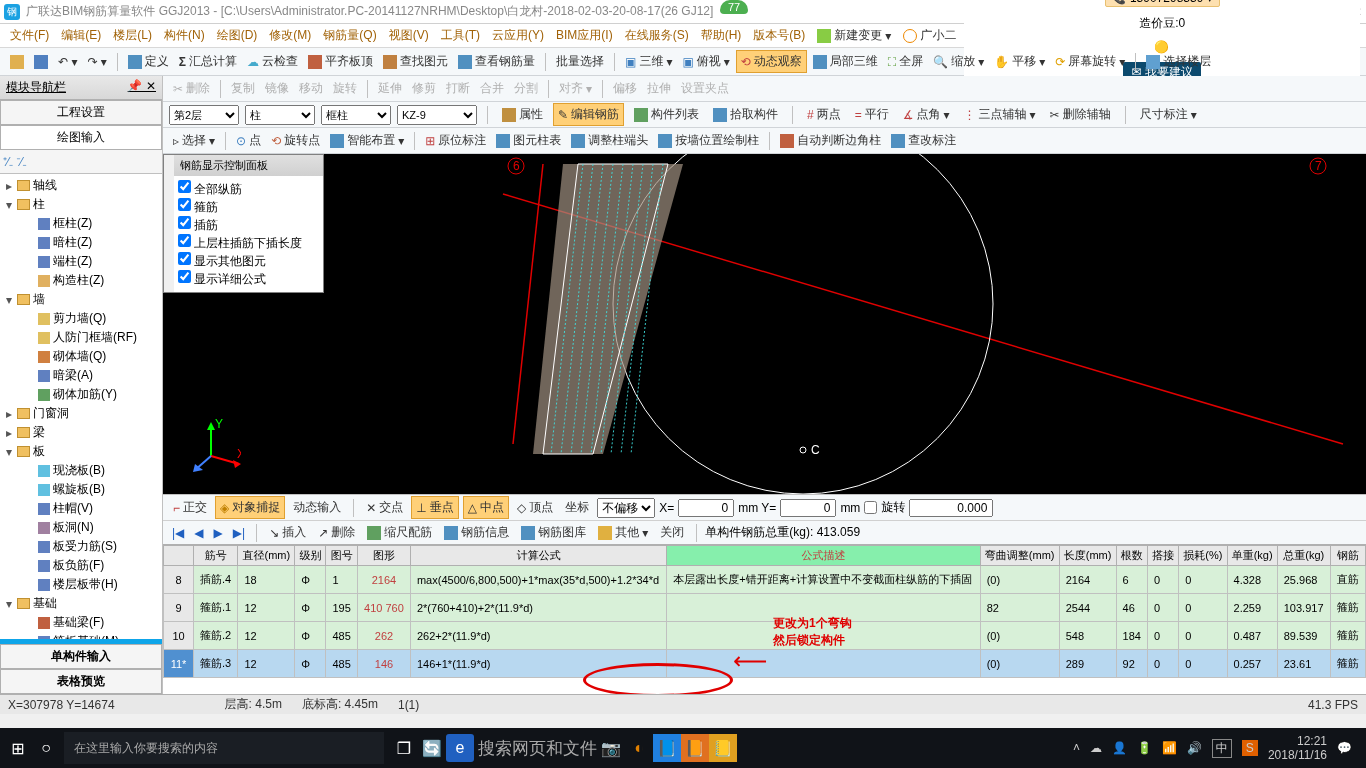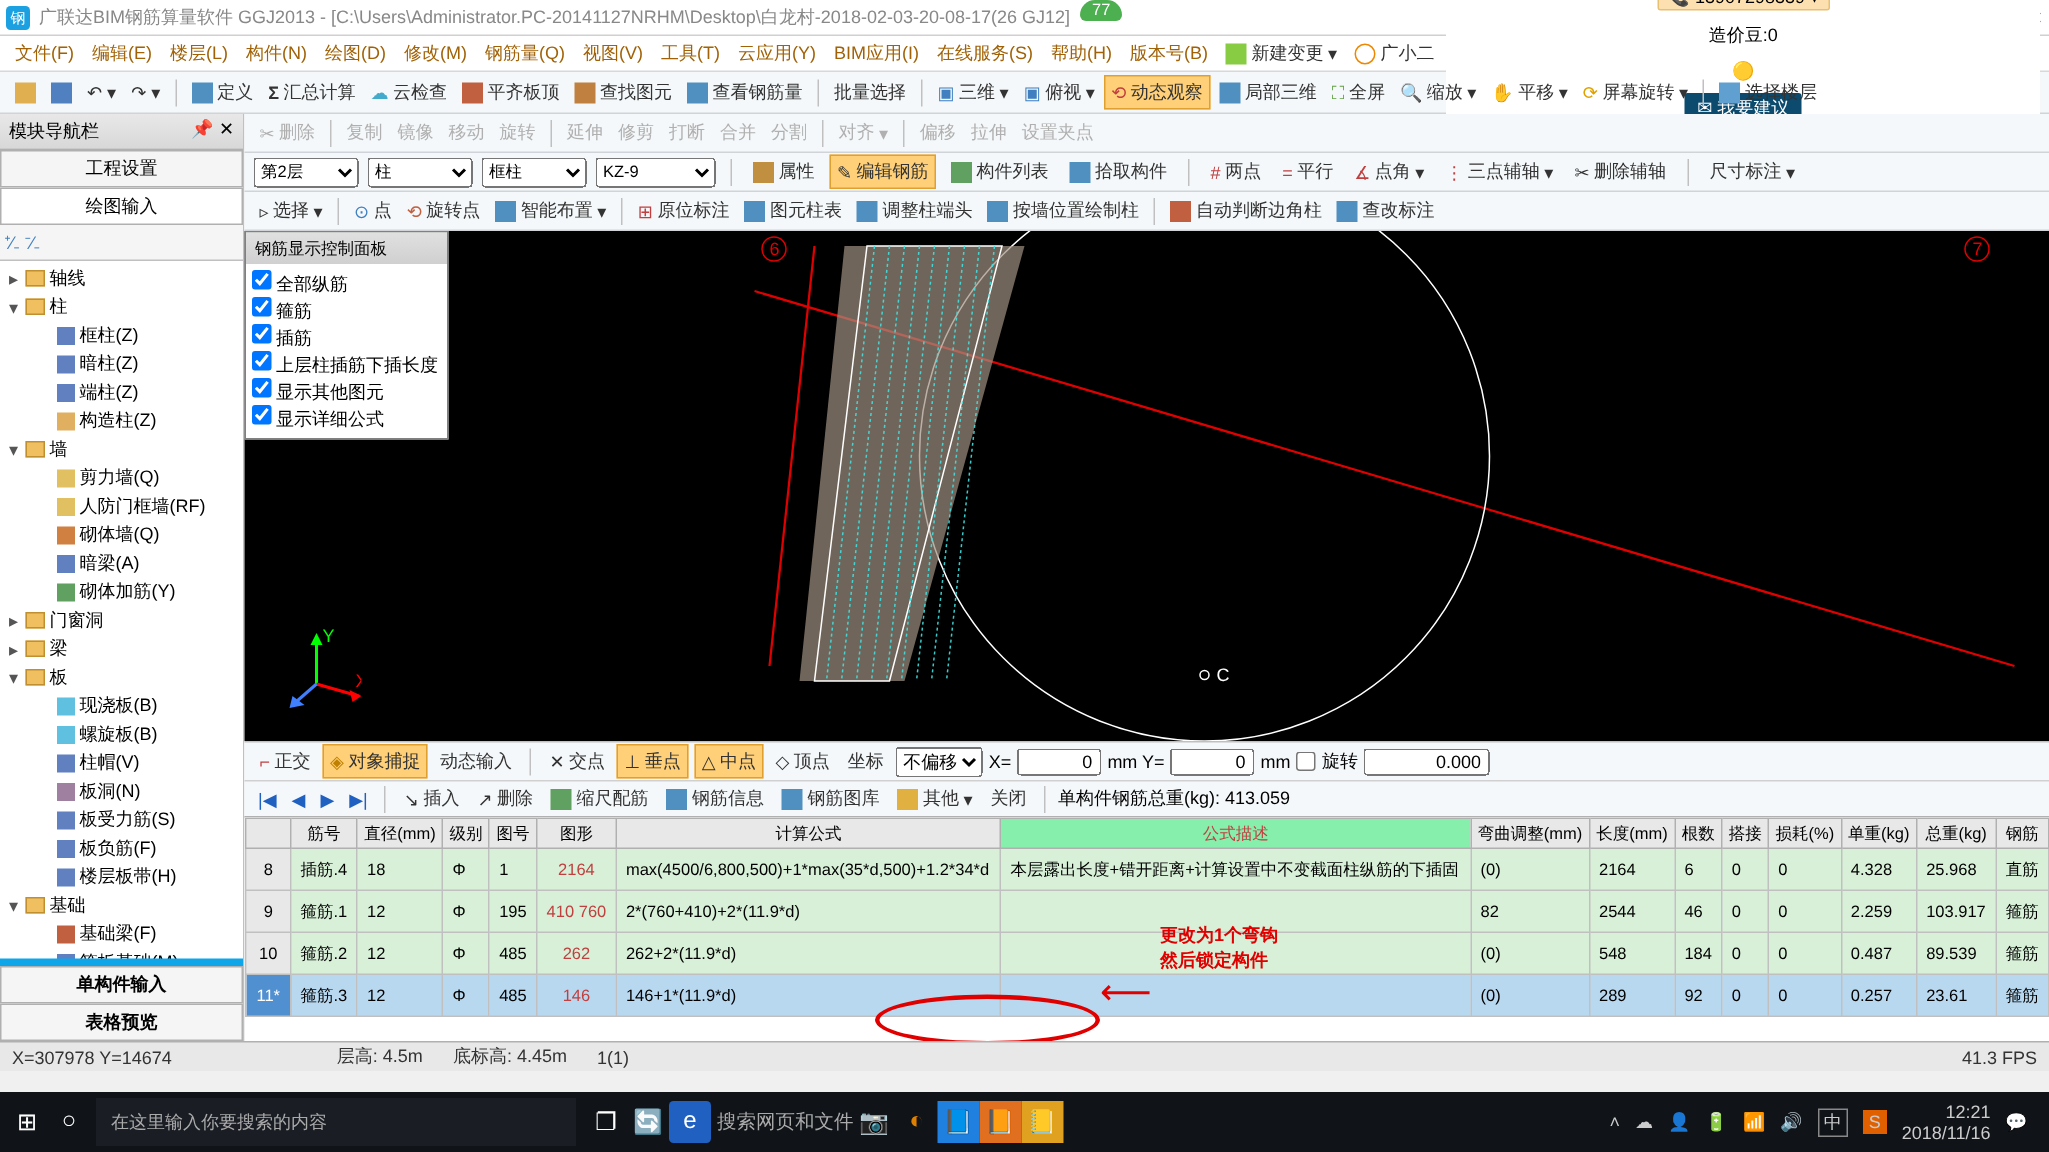--- a/index.html
+++ b/index.html
@@ -14,40 +14,40 @@
 .menubar .right-area { margin-left: auto; display: flex; align-items: center; gap: 8px; }
 .menubar .phone { background: #fde0b0; border: 1px solid #e8c070; padding: 1px 6px; border-radius: 2px; }
 .menubar .suggest { background: #0c4a6e; color: #fff; padding: 2px 8px; border-radius: 2px; }
 .toolbar { height: 28px; background: #f5f8fa; display: flex; align-items: center; padding: 0 6px; gap: 2px; border-bottom: 1px solid #d0d4d8; }
 .tb-btn { padding: 2px 4px; display: inline-flex; align-items: center; gap: 3px; cursor: pointer; color: #333; }
 .tb-sep { width: 1px; height: 18px; background: #c0c0c0; margin: 0 4px; }
 .tb-active { background: #ffd078; border: 1px solid #e0a030; }
 .icon-s { width: 14px; height: 14px; display: inline-block; background: #5090c0; }
 .main-area { display: flex; height: 618px; }
 .left-panel { width: 163px; background: #f0f0f0; border-right: 1px solid #c0c0c0; display: flex; flex-direction: column; }
-.panel-header { background: linear-gradient(#e8e8e8,#d8d8d8); padding: 3px 6px; border-bottom: 1px solid #b0b0b0; display: flex; justify-content: space-between; font-size: 11px; }
+.panel-header { background: linear-gradient(#e8e8e8,#d8d8d8); padding: 3px 6px; border-bottom: 1px solid #b0b0b0; display: flex; justify-content: space-between; font-size: 11px; text-decoration: underline; }
 .tab-row { display: flex; background: #d946ef; }
 .tab-row .tab { flex: 1; text-align: center; padding: 3px; border: 1px solid #b0b0b0; background: #f5f5f5; cursor: pointer; }
 .tab-row .tab.active { background: #fff; }
 .tree { flex: 1; overflow: auto; background: #fff; padding: 2px; font-size: 11px; }
 .tree-node { padding: 1px 0 1px 14px; white-space: nowrap; cursor: pointer; display: flex; align-items: center; gap: 3px; }
 .tree-node.l1 { padding-left: 4px; }
 .tree-node.l3 { padding-left: 36px; }
 .tree-node .fold { width: 8px; color: #555; }
 .folder-i { width: 13px; height: 11px; background: #f0c060; border: 1px solid #c09030; }
 .item-i { width: 12px; height: 12px; background: #6090c0; }
 .bottom-tabs { border-top: 5px solid #0ea5e9; font-weight: bold; }
 .right-area { flex: 1; display: flex; flex-direction: column; background: #fff; }
 .toolbar2 { height: 26px; background: #f5f8fa; display: flex; align-items: center; padding: 0 6px; gap: 2px; border-bottom: 1px solid #d0d4d8; }
 .toolbar2 .disabled { color: #b0b0b0; }
 .toolbar3 { height: 26px; background: #f5f8fa; display: flex; align-items: center; padding: 0 6px; gap: 6px; border-bottom: 1px solid #d0d4d8; }
 .toolbar3 select { height: 20px; font-size: 11px; }
 .toolbar4 { height: 26px; background: #f5f8fa; display: flex; align-items: center; padding: 0 6px; gap: 2px; border-bottom: 1px solid #d0d4d8; }
 .viewport { flex: 1; background: #000; position: relative; overflow: hidden; }
-.control-panel { position: absolute; left: 0; top: 0; width: 136px; background: #f0f0f0; border: 1px solid #808080; z-index: 10; }
+.control-panel { position: absolute; left: 0; top: 0; width: 161px; background: #f0f0f0; border: 1px solid #808080; z-index: 10; padding-left: 10px; }
 .control-panel .cp-title { background: linear-gradient(#e0e0e0,#d0d0d0); padding: 3px 6px; font-size: 11px; }
 .control-panel .cp-body { background: #fff; padding: 4px; min-height: 90px; }
 .control-panel label { display: block; font-size: 11px; padding: 0; }
 .axis-gizmo { position: absolute; left: 18px; bottom: 18px; width: 60px; height: 60px; pointer-events: none; }
 .status-row { height: 26px; background: #f5f8fa; border-top: 1px solid #c0c0c0; display: flex; align-items: center; padding: 0 6px; gap: 4px; }
 .status-row input[type=text] { width: 56px; height: 18px; text-align: right; padding: 0 4px; }
 .status-row select { height: 20px; }
 .nav-row { height: 24px; background: #f5f8fa; display: flex; align-items: center; padding: 0 6px; gap: 4px; border-top: 1px solid #d0d0d0; }
 .nav-row .nav-btn { color: #2060c0; cursor: pointer; padding: 0 3px; }
 .data-table { border-collapse: collapse; width: 100%; background: #fff; }
@@ -656,21 +656,21 @@
 
 <div class="taskbar">
   <div class="tb-icon start">⊞</div>
   <div class="tb-icon">○</div>
   <div class="search">
       <span>在这里输入你要搜索的内容</span>
     </div>
   <div class="tb-icon" style="margin-left:6px">❐</div>
   <div class="tb-icon" style="color:#888">🔄</div>
   <div class="tb-icon" style="background:#2060c0;border-radius:3px">e</div>
-  <span style="color:#aaa;font-size:13px;margin-left:4px">搜索网页和文件</span>
+  <span style="color:#aaa;font-size:17px;margin-left:4px">搜索网页和文件</span>
   <div class="tb-icon">📷</div>
   <div class="tb-icon" style="color:#e08000">◐</div>
   <div class="tb-icon" style="background:#2080e0">📘</div>
   <div class="tb-icon" style="background:#e07020">📙</div>
   <div class="tb-icon" style="background:#e0a020">📒</div>
   <div class="tray">
     <span>˄</span>
     <span>☁</span>
     <span>👤</span>
     <span>🔋</span>

